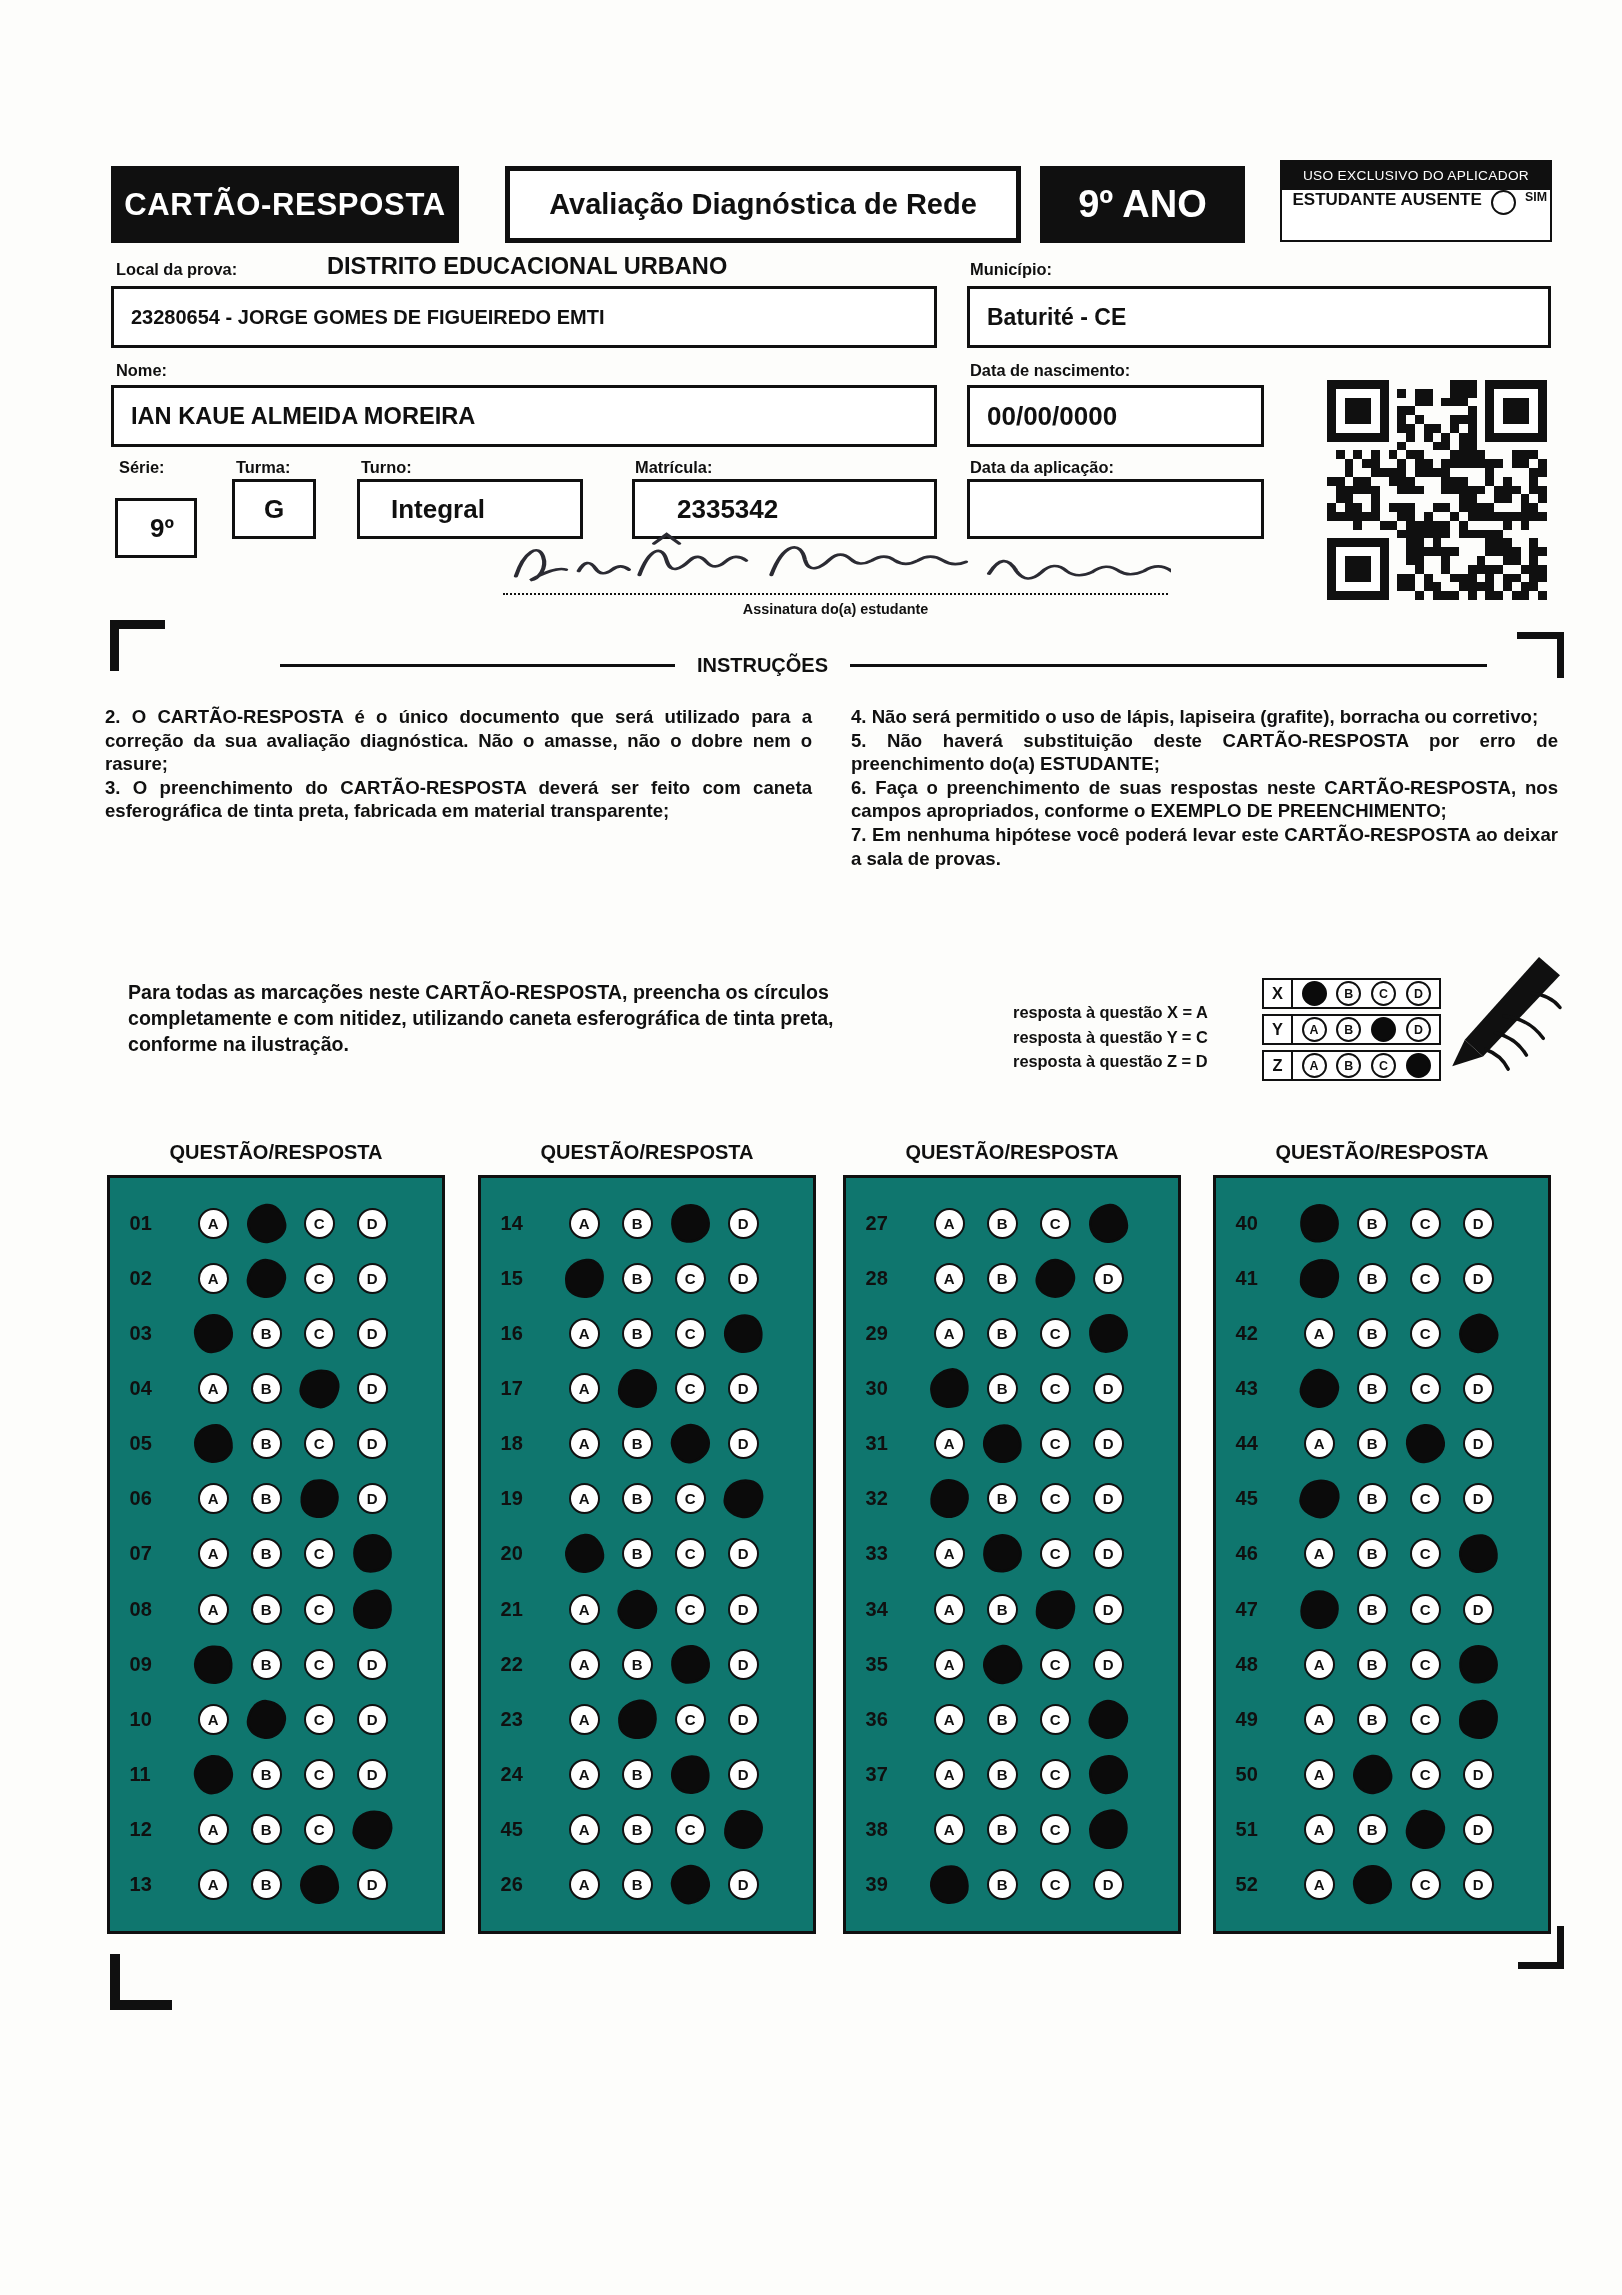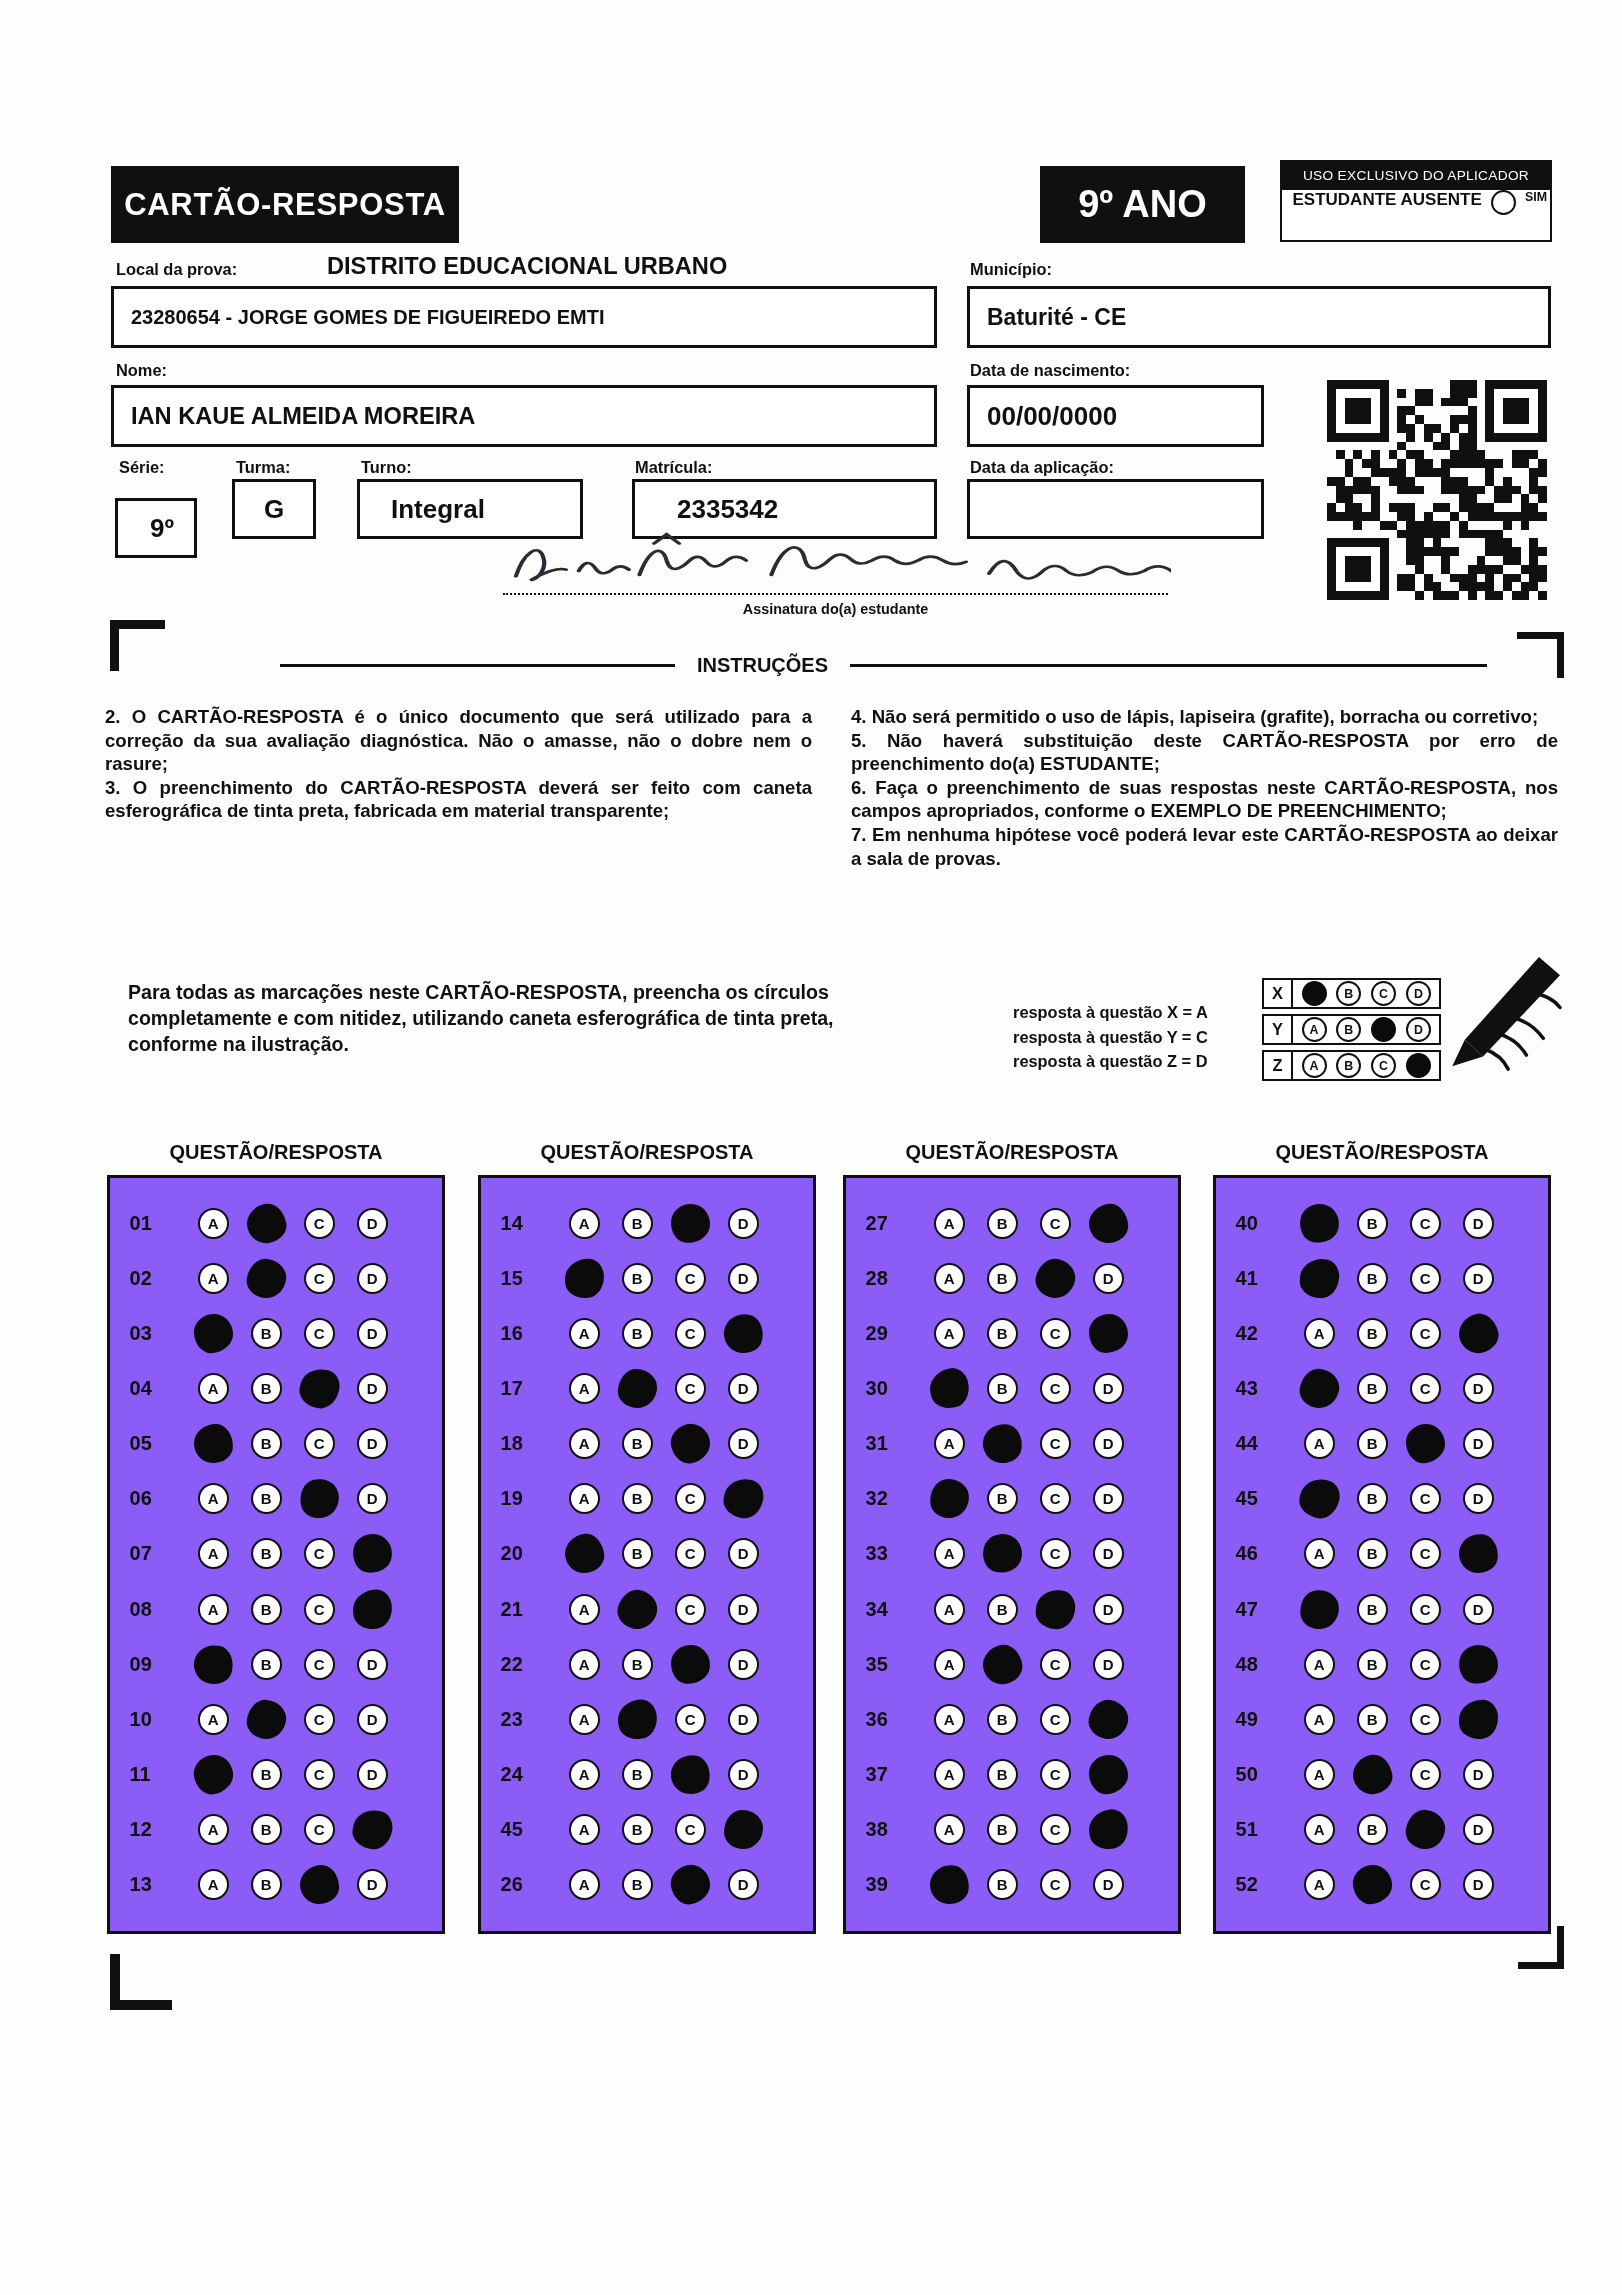--- a/index.html
+++ b/index.html
@@ -88,31 +88,32 @@
   
   .bubble{width:31px;height:31px;border:2px solid #101010;border-radius:50%;background:#fff;flex:none;
           display:flex;align-items:center;justify-content:center;font-size:15px;font-weight:bold}
   .ex-strip .bubble{width:25px;height:25px;font-size:12.4px}
   .bubble.filled{background:#0b0b0b;border-color:#0b0b0b;color:transparent}
 
   
   .answer-col{position:absolute;top:1141px;width:338px}
   .col-0{left:107px}.col-1{left:478px}.col-2{left:843px}.col-3{left:1213px}
   .qr-header{text-align:center;font-size:20px;font-weight:bold;margin-bottom:10.5px}
-  .qbox{border:3.3px solid #101010;height:759px;background:#8b5cf6;display:flex;flex-direction:column;
+  .qbox{border:3.3px solid #101010;height:759px;background:#0f766e;display:flex;flex-direction:column;
         justify-content:space-evenly;padding:6.5px 0}
   .qrow{display:flex;align-items:center;gap:22px;padding-left:19.6px}
   .qnum{width:46px;font-size:20px;font-weight:bold;flex:none}
 </style>
 </head>
 <body>
 
 <div class="page">
 
   <div class="abs fill-black" id="hdr-title">CARTÃO-RESPOSTA</div>
+  <div class="abs" id="hdr-exam">Avaliação Diagnóstica de Rede</div>
   <div class="abs fill-black" id="hdr-grade">9º ANO</div>
   <div class="abs" id="aplicador">
     <div class="bar fill-black">USO EXCLUSIVO DO APLICADOR</div>
     <div class="absent">
       <span class="lbl-a">ESTUDANTE AUSENTE</span>
       <span class="circ"></span>
       <span class="sim">SIM</span>
     </div>
   </div>
 

